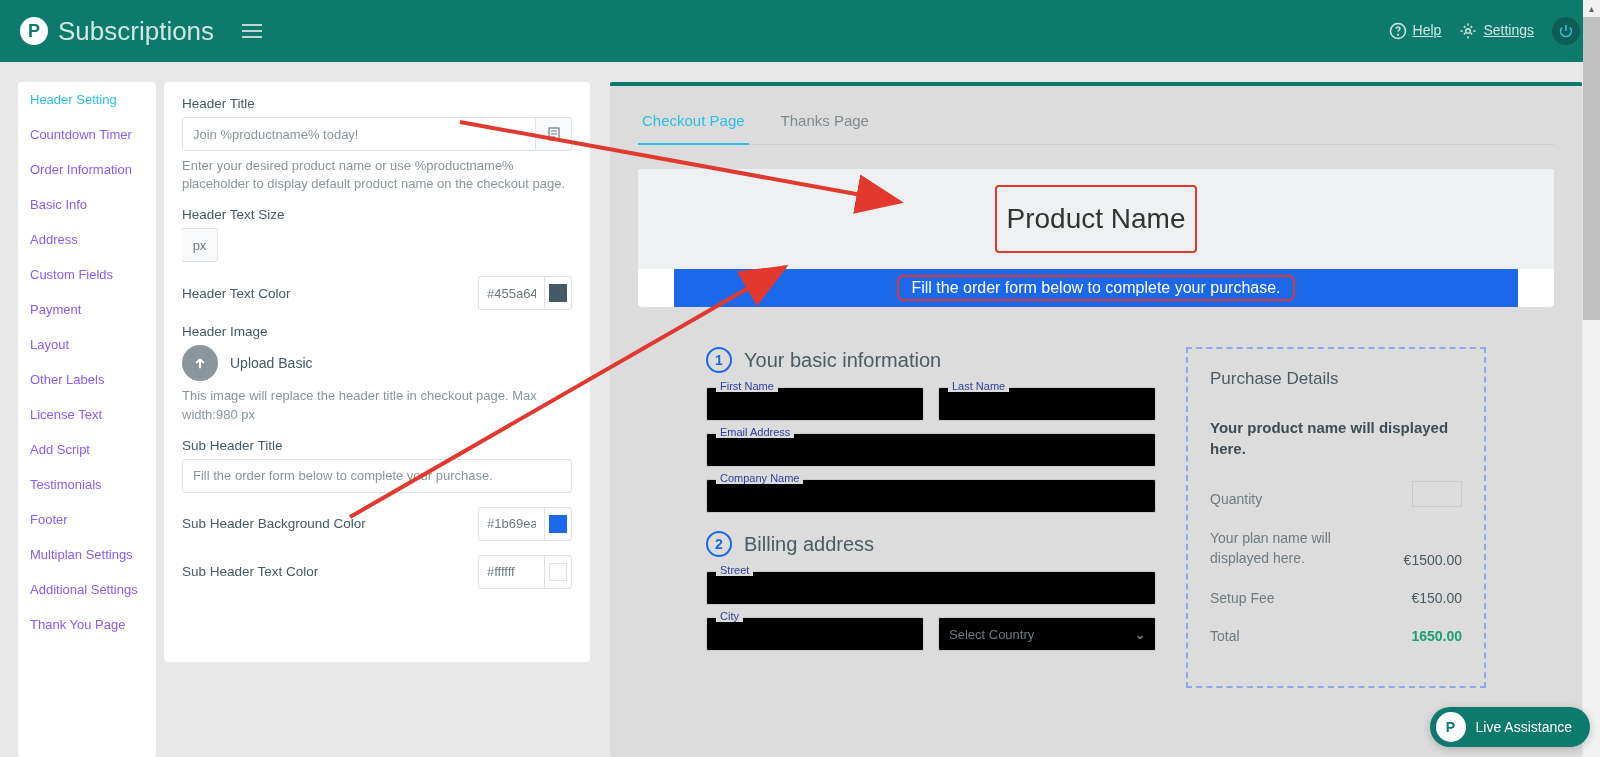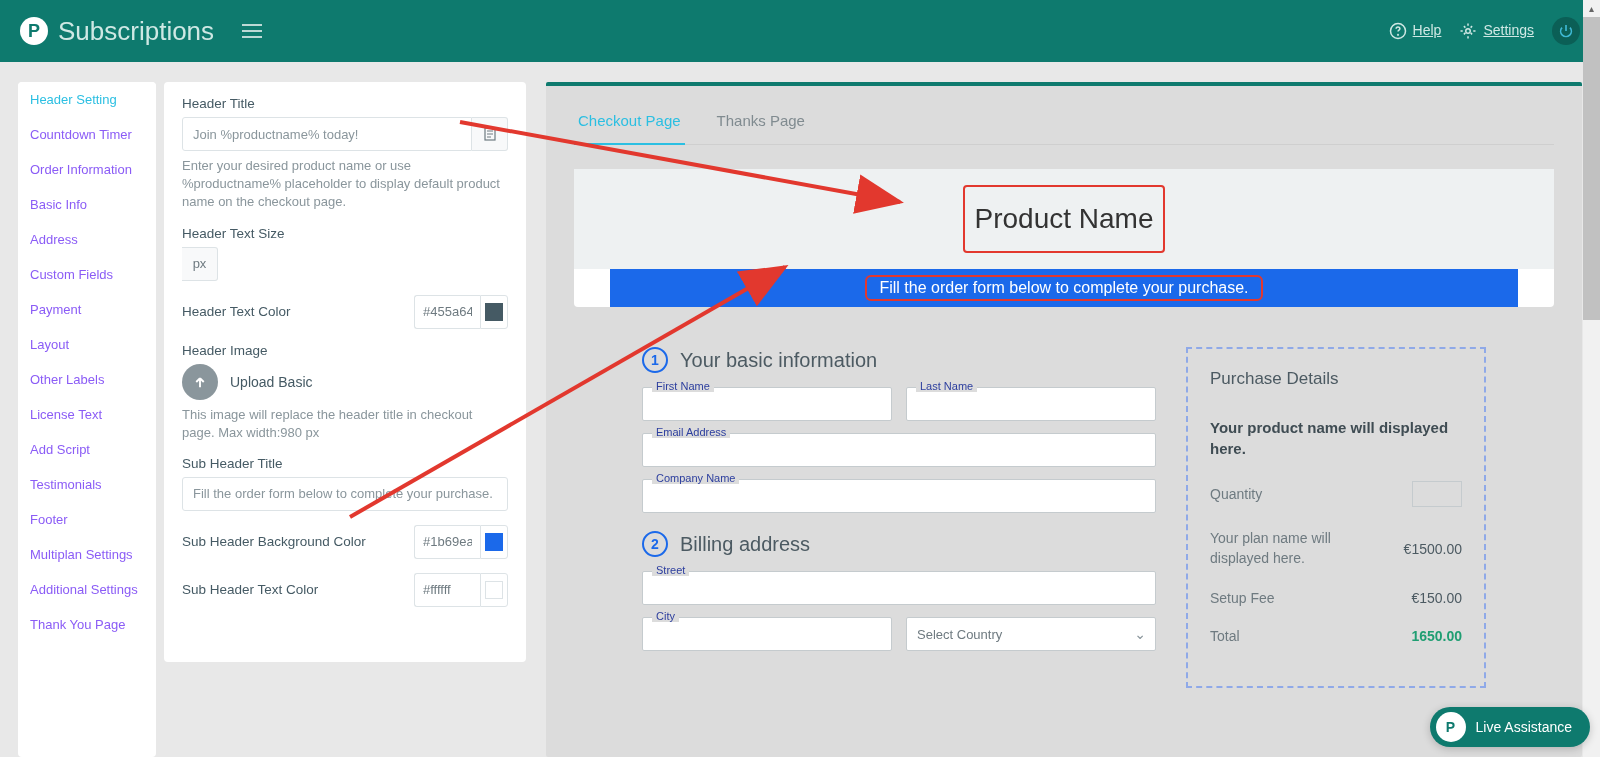--- a/index.html
+++ b/index.html
@@ -10,21 +10,21 @@
 .topbar .brand { color: #cfe8e4; font-size: 26px; font-weight: 300; text-align: right; }
 .topbar .hamburger { margin-left: 28px; cursor: pointer; }
 .topbar .hamburger span { display: block; width: 20px; height: 2px; background: #bcd9d5; margin: 4px 0; }
 .topbar .right { margin-left: auto; display: flex; align-items: center; gap: 18px; color: #cfe8e4; }
 .topbar .right .item { display: flex; align-items: flex-start; gap: 6px; cursor: pointer; text-decoration: underline; }
 .topbar .power { width: 28px; height: 28px; background: #0b5f56; border-radius: 50%; display: flex; align-items: center; justify-content: center; }
 .topbar svg { display: block; }
 
 .workspace { display: flex; gap: 20px; padding: 20px 18px 0 18px; height: calc(100vh - 62px); background: #e8e8e8; position: relative; }
 
-.left-panel { display: flex; gap: 8px; width: 508px; flex-shrink: 0; }
+.left-panel { display: flex; gap: 8px; width: 572px; flex-shrink: 0; }
 .sidebar { width: 138px; background: #fff; border-radius: 4px; overflow-y: auto; }
 .sidebar .item { padding: 10px 12px; font-size: 13px; color: #8b5cf6; cursor: pointer; }
 .sidebar .item.active { color: #2bbfe2; background: #fff; border-radius: 4px 4px 0 0; }
 
 .form-panel { flex: 1; background: #fff; border-radius: 4px; padding: 14px 18px 10px 18px; overflow-y: auto; max-height: 580px; }
 .form-panel::-webkit-scrollbar { width: 6px; }
 .form-group { margin-bottom: 14px; }
 .form-group .label { font-size: 13.5px; color: #455a64; margin-bottom: 6px; }
 .form-group .help { font-size: 13px; color: #8a969c; margin-top: 6px; line-height: 1.4; }
 .text-input { width: 100%; height: 34px; border: 1px solid #dde3e6; border-radius: 3px; padding: 0 10px; font-size: 13px; color: #8a969c; }
@@ -57,28 +57,28 @@
 .preview-subheader .txt { display: inline-block; color: #fff; font-size: 16px; border: 2px solid #e2382e; border-radius: 6px; padding: 2px 12px; }
 
 .preview-body { display: flex; gap: 30px; padding: 40px 68px 20px 68px; background: #dcdcdc; }
 .preview-form { flex: 1; }
 .section-head { display: flex; align-items: center; gap: 12px; font-size: 20px; color: #4c5a62; margin-bottom: 14px; }
 .step-circle { width: 26px; height: 26px; border: 2px solid #1b69ea; border-radius: 50%; display: flex; align-items: center; justify-content: center; color: #1b69ea; font-size: 14px; font-weight: bold; }
 
 .field-row { display: flex; gap: 14px; margin-bottom: 12px; }
 .field { flex: 1; position: relative; }
 .field .fl { position: absolute; top: -7px; left: 10px; background: #dcdcdc; padding: 0 4px; font-size: 11px; color: #2c3e9e; }
-.field .inp { width: 100%; height: 34px; border: 1px solid #c5cbce; border-radius: 2px; background: #ffffff; padding: 0 10px; font-size: 13px; color: #6e7a80; }
+.field .inp { width: 100%; height: 34px; border: 1px solid #c5cbce; border-radius: 2px; background: #000000; padding: 0 10px; font-size: 13px; color: #6e7a80; }
 .field .sel { appearance: none; background-image: none; }
 .field .chev { position: absolute; right: 10px; top: 50%; transform: translateY(-50%); pointer-events: none; color: #8a969c; }
 
 .purchase-box { width: 300px; border: 2px dashed #8fa9e8; padding: 20px 22px; background: #dcdcdc; }
 .purchase-box h3 { font-size: 17px; font-weight: normal; color: #4c5a62; margin-bottom: 28px; }
 .purchase-box .pname { font-size: 15px; color: #3f4c53; font-weight: bold; margin-bottom: 22px; line-height: 1.4; }
-.pb-row { display: flex; justify-content: space-between; align-items: center; margin-bottom: 22px; font-size: 14px; color: #6e7a80; }
+.pb-row { display: flex; justify-content: space-between; align-items: flex-end; margin-bottom: 22px; font-size: 14px; color: #6e7a80; }
 .pb-row .qty-input { width: 50px; height: 26px; border: 1px solid #c5cbce; background: #dcdcdc; }
 .pb-row .price { color: #4c5a62; }
 .pb-row.total .price { color: #1f9e72; font-weight: bold; }
 .pb-row .plan-name { max-width: 150px; line-height: 1.4; }
 
 .live-assist { position: fixed; bottom: 10px; right: 10px; height: 40px; background: #0e7a6e; border-radius: 20px; display: flex; align-items: center; padding: 0 18px 0 6px; gap: 10px; box-shadow: 0 2px 8px rgba(0,0,0,0.2); z-index: 200; }
 .live-assist .dot { width: 30px; height: 30px; background: #fff; border-radius: 50%; display: flex; align-items: center; justify-content: center; color: #0e7a6e; font-weight: bold; }
 .live-assist .txt { color: #fff; font-size: 14px; }
 
 .annotations { position: absolute; top: 0; left: 0; width: 100%; height: 100%; pointer-events: none; z-index: 100; }

